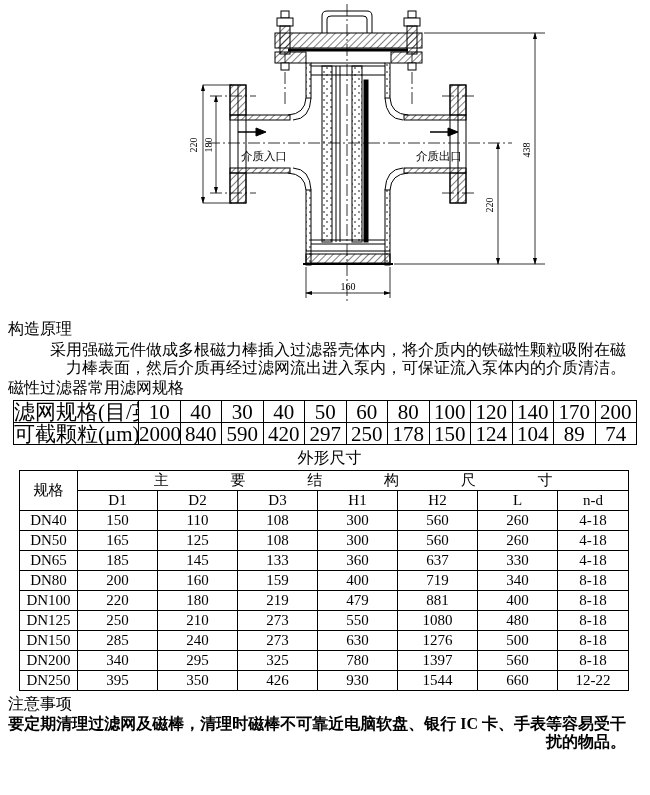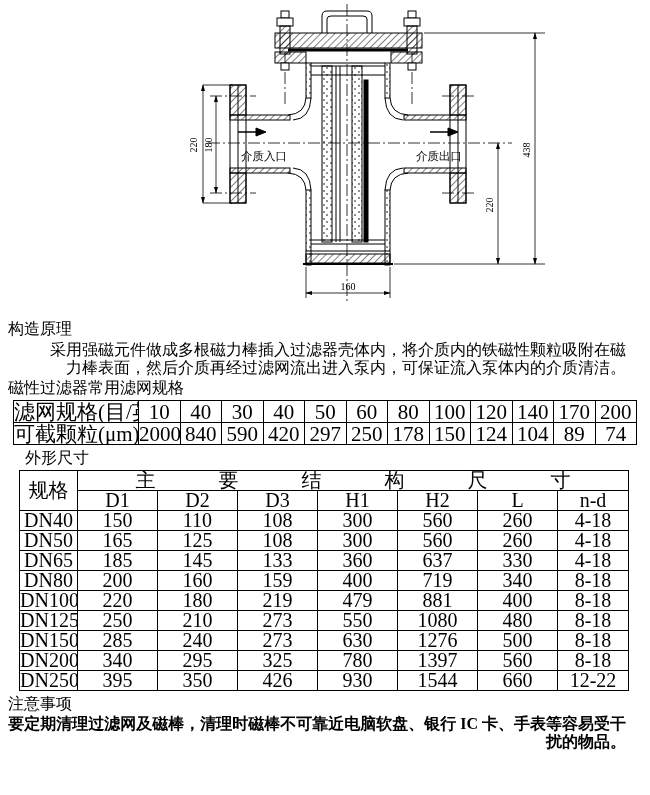--- a/index.html
+++ b/index.html
@@ -11,24 +11,24 @@
   .page { width:634px; }
   svg text { font-family:"Liberation Serif","DejaVu Serif",serif; }
   .sec-title { margin:4px 0 0 8px; }
   .para { margin:3px 8px 0 8px;text-align:right; }
   .para.indent { text-indent:2em; }
   table { border-collapse:collapse; table-layout:fixed; }
   td { border:1px solid #000; text-align:center; vertical-align:middle; padding:0; overflow:hidden; white-space:nowrap; }
   #mesh-table { width:624px; margin:3px 0 0 13px; font-size:21px; }
   #mesh-table td { height:21px; }
   #mesh-table td.lbl { width:124px; }
-  #dims-table { width:609px; margin:3px 0 0 19px; font-size:20px; }
+  #dims-table { width:609px; margin:3px 0 0 19px; font-size:15px; }
   #dims-table td { height:19px; line-height:19px; }
   #dims-table td.group { word-spacing:58px; }
-  #dims-title { margin-left:25px; }
+  #dims-title { margin-left:25px;text-align:center; }
   #notes-title { }
   #notes-text { margin-top:2px;font-weight:bold; }
 </style>
 </head>
 <body>
 
 <div class="page">
 
   
   <svg width="650" height="310" viewBox="0 0 650 310">

